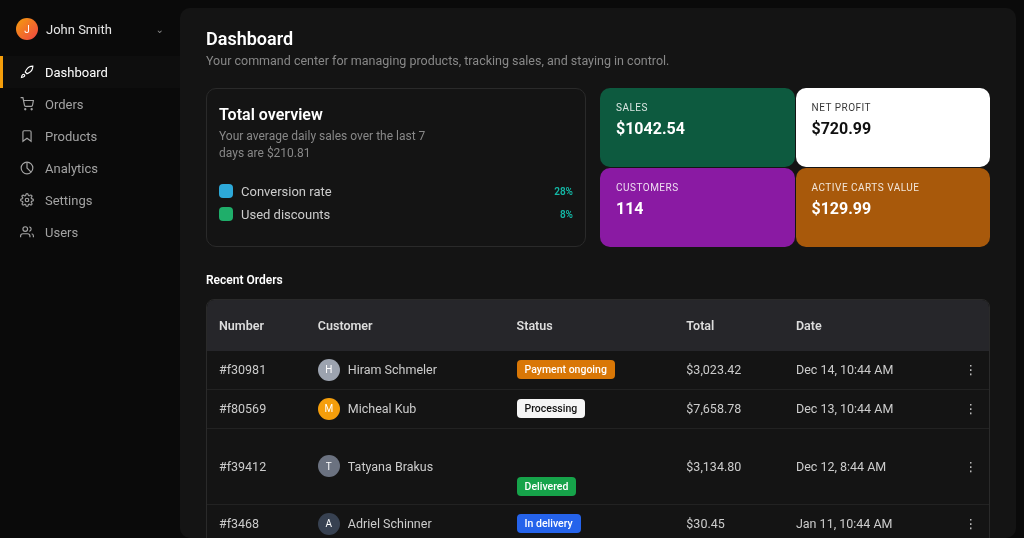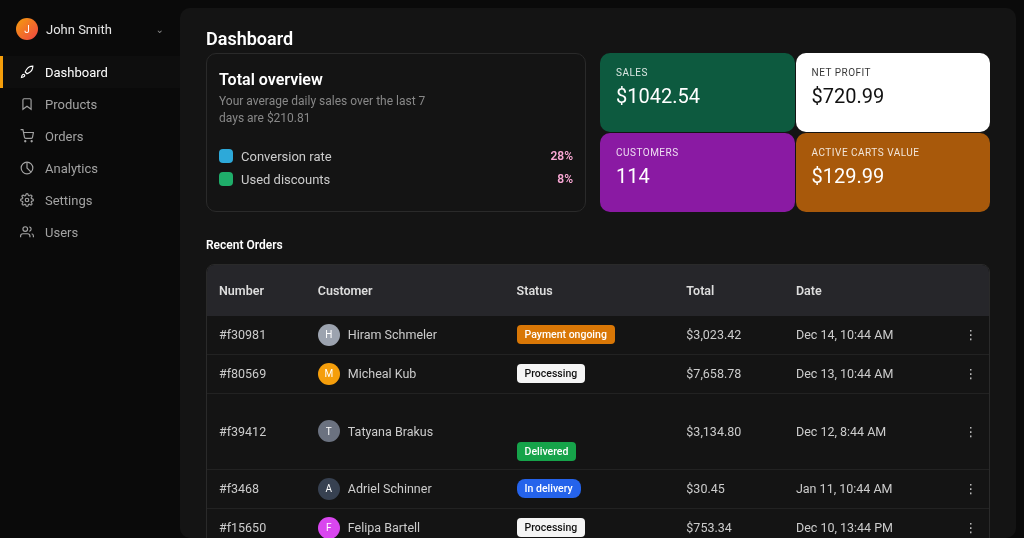--- a/index.html
+++ b/index.html
@@ -64,28 +64,28 @@
   border: 1px solid #2a2a2a;
   border-radius: 10px;
   padding: 16px 12px;
   background: #141414;
 }
 .ov-title { font-size: 16px; font-weight: 600; color: #fff; margin-bottom: 4px; }
 .ov-sub { font-size: 12px; color: #888; margin-bottom: 22px; max-width: 220px; line-height: 1.4; }
 .ov-row { display: flex; align-items: center; gap: 8px; margin-bottom: 8px; }
 .dot { width: 14px; height: 14px; border-radius: 4px; }
 .ov-label { flex: 1; font-size: 13px; color: #ccc; }
-.ov-val { font-size: 12px; font-weight: 600; color: #f9a8d4; }
+.ov-val { font-size: 10px; font-weight: 600; color: #14b8a6; }
 .cards { width: 390px; display: grid; grid-template-columns: 1fr 1fr; gap: 1px; }
 .card {
   border-radius: 10px;
   padding: 14px 16px;
 }
 .card-label { font-size: 10px; letter-spacing: .5px; text-transform: uppercase; opacity: .85; margin-bottom: 6px; }
-.card-value { font-size: 20px; font-weight: 400; }
+.card-value { font-size: 16px; font-weight: 700; }
 .card.sales { background: #0d5a3f; color: #fff; }
 .card.profit { background: #fff; color: #111; }
 .card.customers { background: #8a1aa3; color: #fff; }
 .card.carts { background: #a8590b; color: #fff; }
 .section-title { font-size: 12px; font-weight: 600; color: #fff; margin-bottom: 12px; }
 .table { width: 100%; border-collapse: collapse; }
 .table thead th {
   text-align: left;
   font-size: 12.5px;
   font-weight: 600;
@@ -96,21 +96,21 @@
 .table thead th:first-child { border-top-left-radius: 6px; }
 .table thead th:last-child { border-top-right-radius: 6px; }
 .table tbody tr { border-bottom: 1px solid #222; }
 .table td { padding: 8px 12px; font-size: 12.5px; color: #ccc; vertical-align: middle; }
 .cust { display: flex; align-items: center; gap: 8px; }
 .cust-av { width:22px;height:22px;border-radius:50%;background:#555;display:flex;align-items:center;justify-content:center;font-size:10px;color:#fff; }
 .badge { display:inline-block; padding: 3px 8px; border-radius: 4px; font-size: 10.5px; font-weight: 500; }
 .b-orange { background:#d97706; color:#fff; }
 .b-white { background:#f5f5f5; color:#111; }
 .b-green { background:#16a34a; color:#fff;margin-top:40px; }
-.b-blue { background:#2563eb; color:#fff;border-radius:8px; }
+.b-blue { background:#2563eb; color:#fff; }
 .more { color:#777; cursor:pointer; text-align:right; padding-right:16px; }
 .table-wrap { border:1px solid #2a2a2a; border-radius:8px; overflow:hidden; }
 </style>
 </head>
 <body>
 
 <div class="app">
   <aside class="sidebar">
     <div class="user-row">
       <div class="avatar">J</div>
@@ -122,38 +122,38 @@
           <span class="nav-icon">
             <svg viewBox="0 0 24 24" width="14" height="14" fill="none" stroke="currentColor" stroke-width="2">
               <path d="M4.5 16.5c-1.5 1.5-2 5-2 5s3.5-.5 5-2c.8-.8.8-2 0-2.8-.8-.9-2.1-.9-3-.2zM12 15l-3-3a22 22 0 0 1 2-3.9A12.9 12.9 0 0 1 22 2c0 2.7-.8 7.5-6 11a22 22 0 0 1-4 2z"></path>
             </svg>
           </span>
           <span>Dashboard</span>
         </div>
         <div class="nav-item">
           <span class="nav-icon">
             <svg viewBox="0 0 24 24" width="14" height="14" fill="none" stroke="currentColor" stroke-width="2">
-              <path d="M19 21l-7-5-7 5V5a2 2 0 0 1 2-2h10a2 2 0 0 1 2 2z"></path>
-            </svg>
-          </span>
-          <span>Products</span>
-        </div>
-        <div class="nav-item">
-          <span class="nav-icon">
-            <svg viewBox="0 0 24 24" width="14" height="14" fill="none" stroke="currentColor" stroke-width="2">
               <circle cx="9" cy="21" r="1"></circle>
               <circle cx="20" cy="21" r="1"></circle>
               <path d="M1 1h4l2.7 13.4a2 2 0 0 0 2 1.6h9.7a2 2 0 0 0 2-1.6L23 6H6"></path>
             </svg>
           </span>
           <span>Orders</span>
         </div>
         <div class="nav-item">
           <span class="nav-icon">
             <svg viewBox="0 0 24 24" width="14" height="14" fill="none" stroke="currentColor" stroke-width="2">
+              <path d="M19 21l-7-5-7 5V5a2 2 0 0 1 2-2h10a2 2 0 0 1 2 2z"></path>
+            </svg>
+          </span>
+          <span>Products</span>
+        </div>
+        <div class="nav-item">
+          <span class="nav-icon">
+            <svg viewBox="0 0 24 24" width="14" height="14" fill="none" stroke="currentColor" stroke-width="2">
               <circle cx="12" cy="12" r="10"></circle>
               <path d="M12 2v10l7 7"></path>
             </svg>
           </span>
           <span>Analytics</span>
         </div>
         <div class="nav-item">
           <span class="nav-icon">
             <svg viewBox="0 0 24 24" width="14" height="14" fill="none" stroke="currentColor" stroke-width="2">
               <circle cx="12" cy="12" r="3"></circle>
@@ -170,20 +170,21 @@
               <path d="M23 21v-2a4 4 0 0 0-3-3.9M16 3.1a4 4 0 0 1 0 7.8"></path>
             </svg>
           </span>
           <span>Users</span>
         </div>
       </nav>
   </aside>
 
   <main class="main">
     <h1 class="page-title">Dashboard</h1>
+    <p class="page-sub">Your command center for managing products, tracking sales, and staying in control.</p>
 
     <div class="top-row">
       <div class="overview">
         <div class="ov-title">Total overview</div>
         <div class="ov-sub">Your average daily sales over the last 7 days are $210.81</div>
         <div id="ov-rows">
             <div class="ov-row">
               <span class="dot" style="background:#2da9d9"></span>
               <span class="ov-label">Conversion rate</span>
               <span class="ov-val">28%</span>

